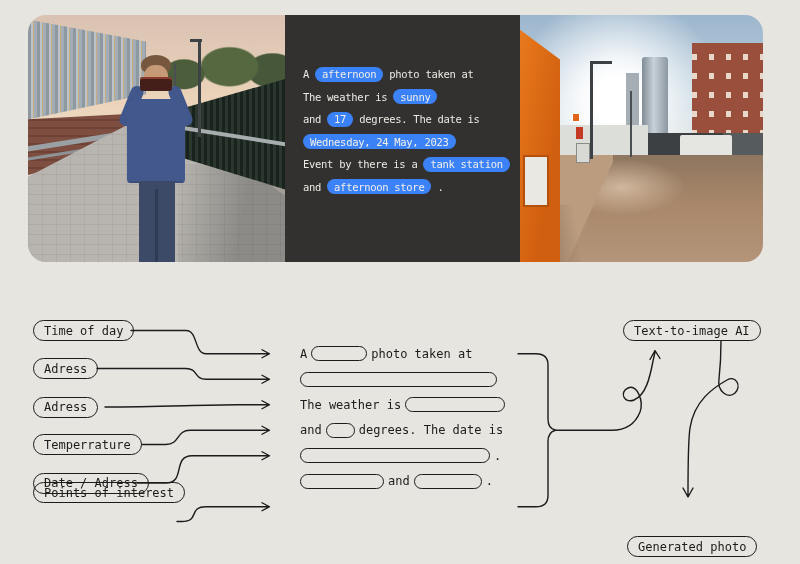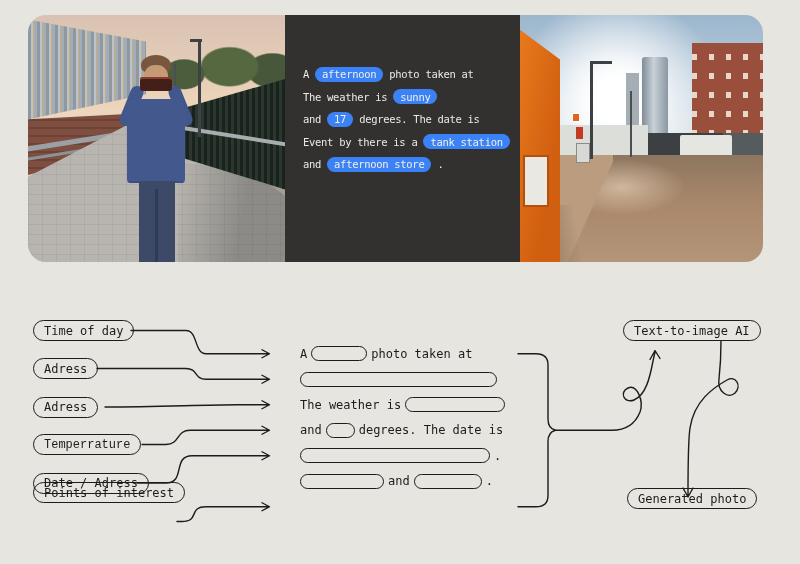--- a/index.html
+++ b/index.html
@@ -158,20 +158,21 @@
     <div class="layer p-hair"></div>
     <div class="layer p-face"></div>
     <div class="layer p-camera"></div>
   </div>
 
   <div class="prompt-panel" style="background: rgb(51, 49, 48);">
     <div id="prompt-lines">
         <div class="rich-line"><span class="plain">A </span><span class="token">afternoon</span><span class="plain"> photo taken at</span></div>
         <div class="rich-line"><span class="plain">The weather is </span><span class="token">sunny</span></div>
         <div class="rich-line"><span class="plain">and </span><span class="token">17</span><span class="plain"> degrees. The date is</span></div>
+        <div class="rich-line"><span class="token">Wednesday, 24 May, 2023</span></div>
         <div class="rich-line"><span class="plain">Event by there is a </span><span class="token">tank station</span></div>
         <div class="rich-line"><span class="plain">and </span><span class="token">afternoon store</span><span class="plain"> .</span></div>
       </div>
   </div>
 
   <div class="photo photo-right">
     <div class="layer rp-sky"></div>
     <div class="layer rp-sun"></div>
     <div class="layer rp-brick"></div>
     <div class="layer rp-tower"></div>
@@ -201,27 +202,27 @@
   <path d="M137,483 H166 C186,483 172,455.75 192,455.75 H268 M262,451.75 L269.5,455.75 L262,459.75"></path>
   <path d="M177,521.5 H182 C200,521.5 188,506.75 206,506.75 H268 M262,502.75 L269.5,506.75 L262,510.75"></path>
   <path d="M518,353.75 H536 Q548,353.75 548,365 V419 Q548,428.5 555.5,430.25 Q548,432 548,441.5 V495.5 Q548,506.75 536,506.75 H518"></path>
   <path d="M555.5,430.25 H612 C628,430.25 636,422 640,412 C644,401 637,384 628,388 C619,392 624,404 634,400 C646,395 650,377 653,361 L655,352 M650,359.5 L655,350.5 L660,358.5"></path>
   <path d="M721,341 C721,358 720,370 719,379 C717,391 728,399.5 735,393 C742,386 736,375 727,380 C713,388 694,401 690,428 C688,441 688,456 688,495 M683,488 L688,497 L693,488"></path>
 </svg>
 
 <div class="pill" style="left:33px; top:320px;">Time of day</div>
 <div class="pill" style="left:33px; top:358px;">Adress</div>
 <div class="pill" style="left:33px; top:396.5px;">Adress</div>
-<div class="pill" style="left:33px; top:434px;font-family:Liberation Mono, monospace;">Temperrature</div>
+<div class="pill" style="left:33px; top:434px;">Temperrature</div>
 <div class="pill" style="left:33px; top:472.5px;">Date / Adress</div>
 <div class="pill" style="left:33px; top:482px;">Points of interest</div>
 
 <div id="template-lines" class="template">
     <div class="rich-line"><span class="plain">A</span><span class="blank" style="width: 56px;"></span><span class="plain">photo taken at</span></div>
     <div class="rich-line"><span class="blank" style="width: 197px;"></span></div>
     <div class="rich-line"><span class="plain">The weather is</span><span class="blank" style="width: 100px;"></span></div>
     <div class="rich-line"><span class="plain">and</span><span class="blank" style="width: 29px;"></span><span class="plain">degrees. The date is</span></div>
     <div class="rich-line"><span class="blank" style="width: 190px;"></span><span class="plain">.</span></div>
     <div class="rich-line"><span class="blank" style="width: 84px;"></span><span class="plain">and</span><span class="blank" style="width: 68px;"></span><span class="plain">.</span></div>
   </div>
 
 <div class="pill" style="left:623px; top:320px;">Text-to-image AI</div>
-<div class="pill" style="left:627px; top:488px;">Generated photo</div>
+<div class="pill" style="left:627px; top:536px;">Generated photo</div>
 
 </body></html>

